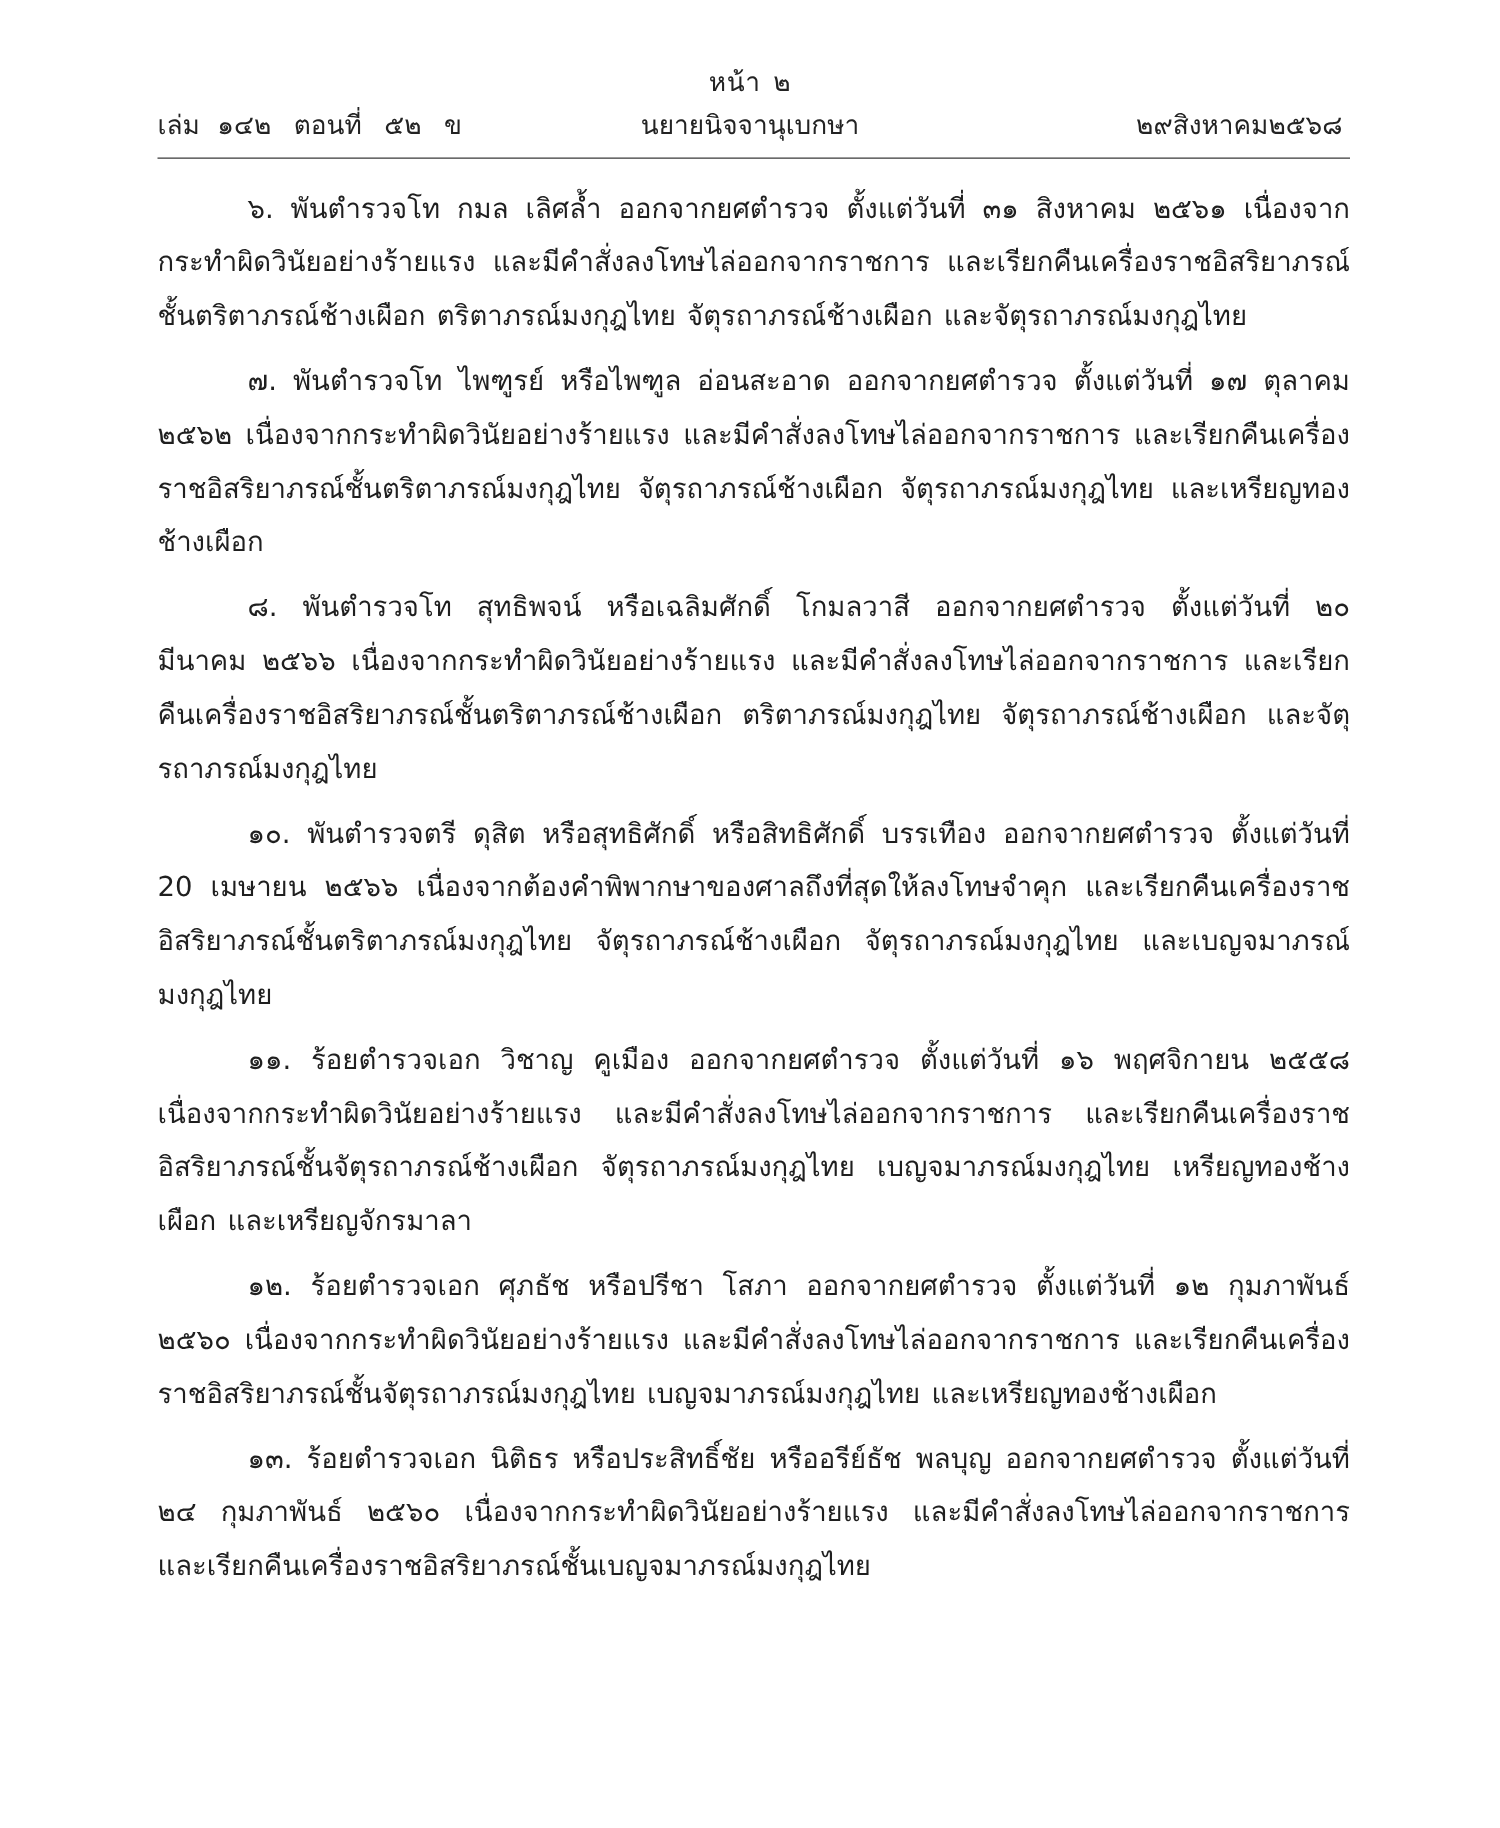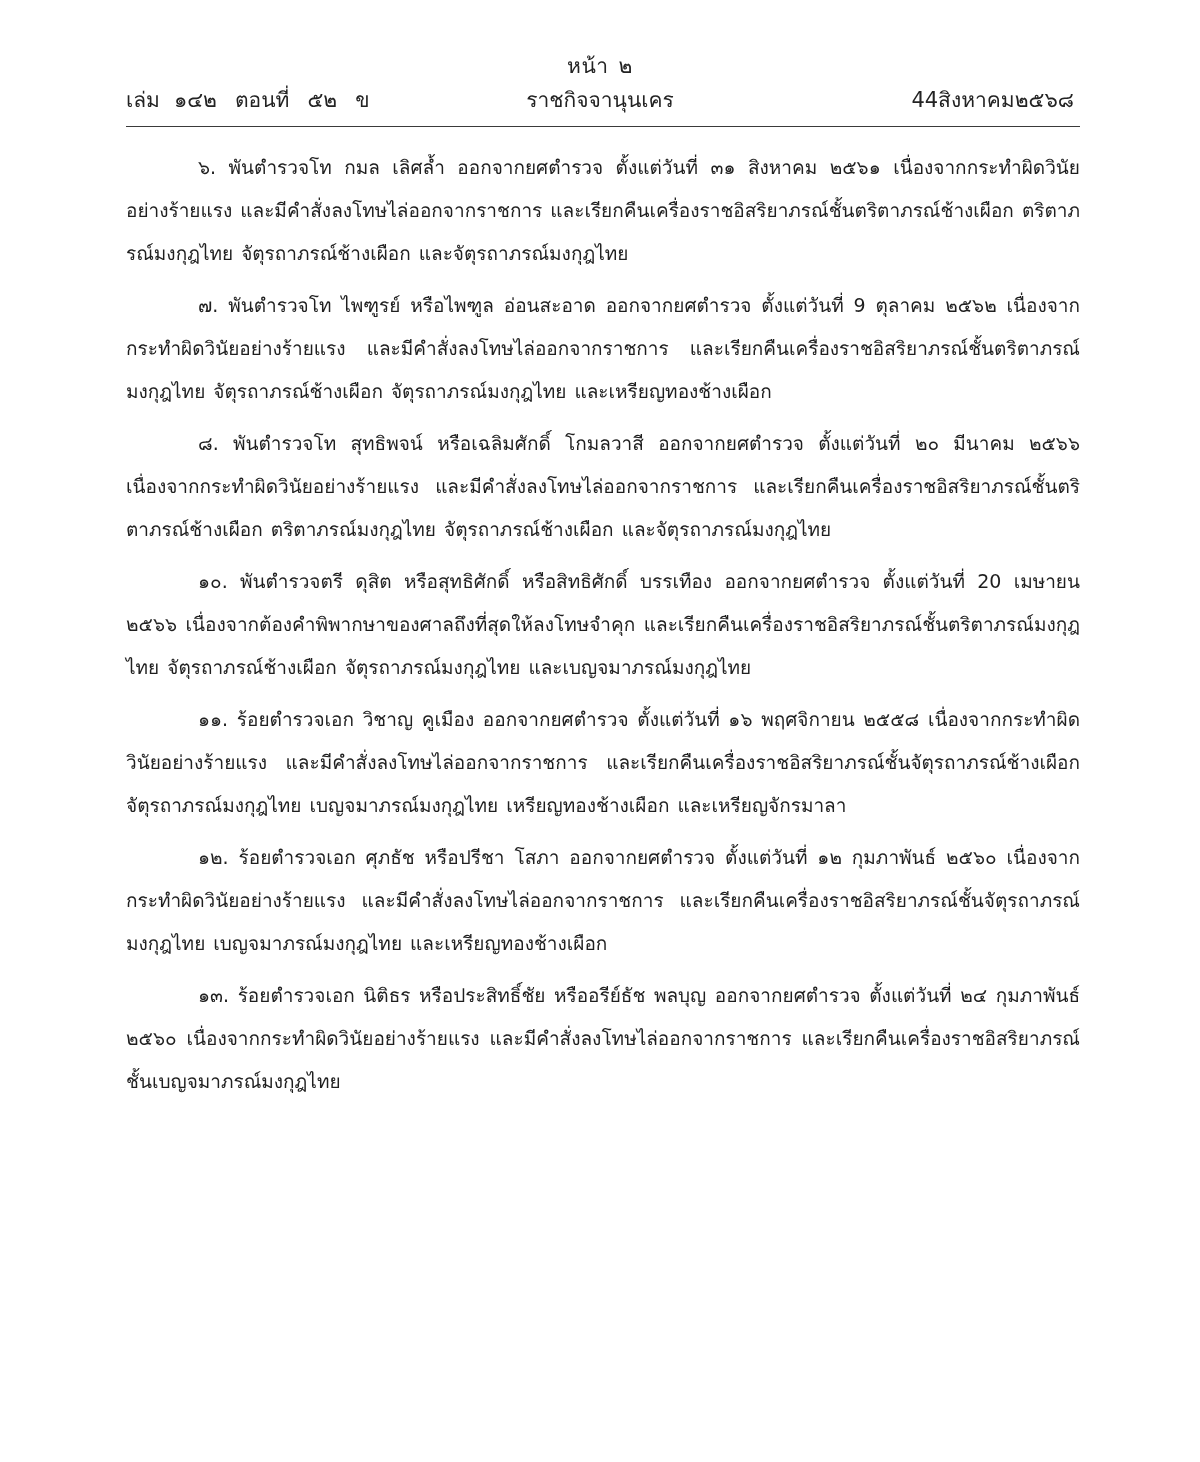--- a/index.html
+++ b/index.html
@@ -85,21 +85,21 @@
 
   
   .content {
     position: absolute;
     left: 126px;
     right: 120px;
     top: 146px;
   }
   .para {
     margin: 0 0 9px 0;
-    font-size: 19px;
+    font-size: 22px;
     line-height: 43px;
     text-align: justify;
     text-justify: inter-word;
     text-indent: 72px;
     color: #1f1f1f;
     word-spacing: 2px;
   }
   .para:last-child { margin-bottom: 0; }
 </style>
 </head>
@@ -115,35 +115,35 @@
 
     <div class="masthead-row">
       <div class="mh-left">
         <span class="vol-label">เล่ม</span>
         <span>๑๔๒</span>
         <span>ตอนที่</span>
         <span>๕๒</span>
         <span>ข</span>
       </div>
 
-      <div class="mh-center">ราชกิจจานุนเคร</div>
+      <div class="mh-center">นยายนิจจานุเบกษา</div>
 
       <div class="mh-right">
-        <span>44</span>
+        <span>๒๙</span>
         <span>สิงหาคม</span>
         <span>๒๕๖๘</span>
       </div>
     </div>
   </div>
 
   <div class="rule"></div>
 
   <div class="content">
     <p class="para">๖.  พันตำรวจโท กมล เลิศล้ำ  ออกจากยศตำรวจ  ตั้งแต่วันที่  ๓๑  สิงหาคม  ๒๕๖๑  เนื่องจากกระทำผิดวินัยอย่างร้ายแรง  และมีคำสั่งลงโทษไล่ออกจากราชการ  และเรียกคืนเครื่องราชอิสริยาภรณ์ชั้นตริตาภรณ์ช้างเผือก  ตริตาภรณ์มงกุฎไทย  จัตุรถาภรณ์ช้างเผือก  และจัตุรถาภรณ์มงกุฎไทย</p>
-    <p class="para">๗.  พันตำรวจโท ไพฑูรย์ หรือไพฑูล อ่อนสะอาด  ออกจากยศตำรวจ  ตั้งแต่วันที่  9  ตุลาคม  ๒๕๖๒  เนื่องจากกระทำผิดวินัยอย่างร้ายแรง  และมีคำสั่งลงโทษไล่ออกจากราชการ  และเรียกคืนเครื่องราชอิสริยาภรณ์ชั้นตริตาภรณ์มงกุฎไทย  จัตุรถาภรณ์ช้างเผือก  จัตุรถาภรณ์มงกุฎไทย  และเหรียญทองช้างเผือก</p>
+    <p class="para">๗.  พันตำรวจโท ไพฑูรย์ หรือไพฑูล อ่อนสะอาด  ออกจากยศตำรวจ  ตั้งแต่วันที่  ๑๗  ตุลาคม  ๒๕๖๒  เนื่องจากกระทำผิดวินัยอย่างร้ายแรง  และมีคำสั่งลงโทษไล่ออกจากราชการ  และเรียกคืนเครื่องราชอิสริยาภรณ์ชั้นตริตาภรณ์มงกุฎไทย  จัตุรถาภรณ์ช้างเผือก  จัตุรถาภรณ์มงกุฎไทย  และเหรียญทองช้างเผือก</p>
     <p class="para">๘.  พันตำรวจโท สุทธิพจน์ หรือเฉลิมศักดิ์ โกมลวาสี  ออกจากยศตำรวจ  ตั้งแต่วันที่  ๒๐  มีนาคม  ๒๕๖๖  เนื่องจากกระทำผิดวินัยอย่างร้ายแรง  และมีคำสั่งลงโทษไล่ออกจากราชการ  และเรียกคืนเครื่องราชอิสริยาภรณ์ชั้นตริตาภรณ์ช้างเผือก  ตริตาภรณ์มงกุฎไทย  จัตุรถาภรณ์ช้างเผือก  และจัตุรถาภรณ์มงกุฎไทย</p>
     <p class="para">๑๐.  พันตำรวจตรี ดุสิต หรือสุทธิศักดิ์ หรือสิทธิศักดิ์ บรรเทือง  ออกจากยศตำรวจ  ตั้งแต่วันที่  20  เมษายน  ๒๕๖๖  เนื่องจากต้องคำพิพากษาของศาลถึงที่สุดให้ลงโทษจำคุก  และเรียกคืนเครื่องราชอิสริยาภรณ์ชั้นตริตาภรณ์มงกุฎไทย  จัตุรถาภรณ์ช้างเผือก  จัตุรถาภรณ์มงกุฎไทย  และเบญจมาภรณ์มงกุฎไทย</p>
     <p class="para">๑๑.  ร้อยตำรวจเอก วิชาญ คูเมือง  ออกจากยศตำรวจ  ตั้งแต่วันที่  ๑๖  พฤศจิกายน  ๒๕๕๘  เนื่องจากกระทำผิดวินัยอย่างร้ายแรง  และมีคำสั่งลงโทษไล่ออกจากราชการ  และเรียกคืนเครื่องราชอิสริยาภรณ์ชั้นจัตุรถาภรณ์ช้างเผือก  จัตุรถาภรณ์มงกุฎไทย  เบญจมาภรณ์มงกุฎไทย  เหรียญทองช้างเผือก  และเหรียญจักรมาลา</p>
     <p class="para">๑๒.  ร้อยตำรวจเอก ศุภธัช หรือปรีชา โสภา  ออกจากยศตำรวจ  ตั้งแต่วันที่  ๑๒  กุมภาพันธ์  ๒๕๖๐  เนื่องจากกระทำผิดวินัยอย่างร้ายแรง  และมีคำสั่งลงโทษไล่ออกจากราชการ  และเรียกคืนเครื่องราชอิสริยาภรณ์ชั้นจัตุรถาภรณ์มงกุฎไทย  เบญจมาภรณ์มงกุฎไทย  และเหรียญทองช้างเผือก</p>
     <p class="para">๑๓.  ร้อยตำรวจเอก นิติธร หรือประสิทธิ์ชัย หรืออรีย์ธัช พลบุญ  ออกจากยศตำรวจ  ตั้งแต่วันที่  ๒๔  กุมภาพันธ์  ๒๕๖๐  เนื่องจากกระทำผิดวินัยอย่างร้ายแรง  และมีคำสั่งลงโทษไล่ออกจากราชการ  และเรียกคืนเครื่องราชอิสริยาภรณ์ชั้นเบญจมาภรณ์มงกุฎไทย</p>
   </div>
 
 </div>
 
 </body></html>

